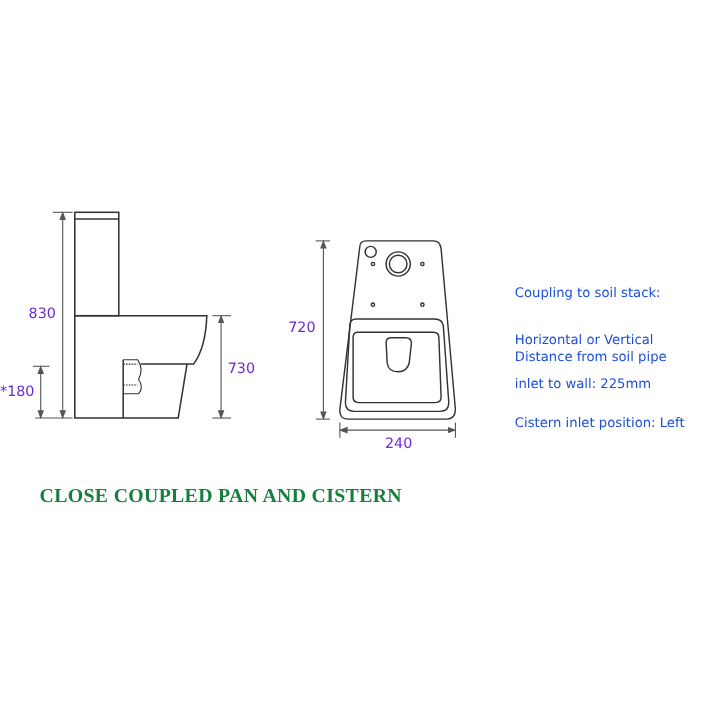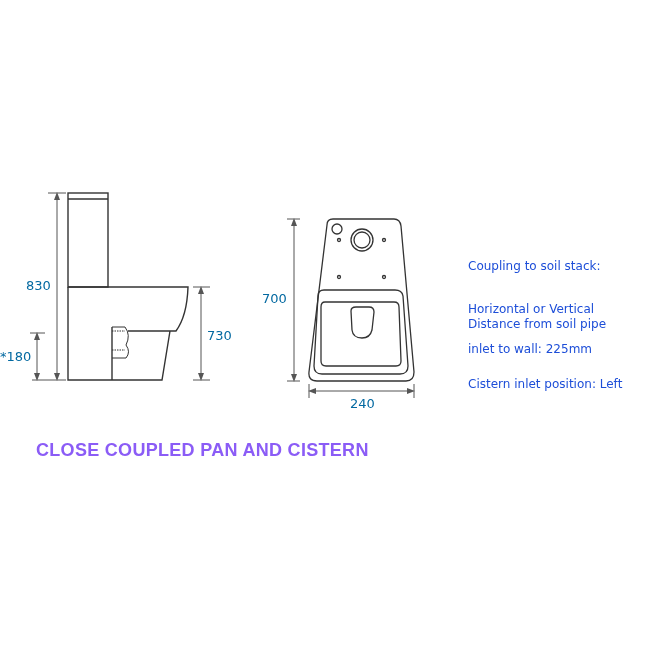--- a/index.html
+++ b/index.html
@@ -1,20 +1,20 @@
 <!DOCTYPE html>
 <html><head>
 <meta charset="utf-8">
 <style>
   html, body { margin:0; padding:0; background:#ffffff; }
   body { width:650px; height:650px; position:relative; overflow:hidden; font-family:"Liberation Sans", sans-serif; }
   svg.drawing { position:absolute; left:0; top:0; }
-  .dim { position:absolute; font-family:"DejaVu Sans", sans-serif; font-size:13px; color:#0369a1; }
+  .dim { position:absolute; font-family:"DejaVu Sans", sans-serif; font-size:13px; color:#6d28d9; }
   .spec { position:absolute; left:468px; font-family:"DejaVu Sans", sans-serif; font-size:12px; color:#1d4ed8; white-space:nowrap; }
-  .title { position:absolute; left:36px; top:440px; font-family:Liberation Sans, sans-serif; font-weight:bold; font-size:18px; color:#8b5cf6; letter-spacing:0.3px; }
+  .title { position:absolute; left:36px; top:440px; font-family:Liberation Serif, serif; font-weight:bold; font-size:18px; color:#15803d; letter-spacing:0.3px; }
 </style>
 </head>
 <body>
 
 <svg class="drawing" width="650" height="650" viewBox="0 0 650 650">
   <defs>
     <marker id="arr" markerWidth="8" markerHeight="8" refX="4" refY="4" orient="auto-start-reverse">
       <path d="M0,1 L8,4 L0,7 z" fill="#555"></path>
     </marker>
   </defs>
@@ -63,21 +63,21 @@
     <line x1="294" y1="222" x2="294" y2="378" marker-start="url(#arr)" marker-end="url(#arr)"></line>
     <line x1="309" y1="384" x2="309" y2="398"></line>
     <line x1="414" y1="384" x2="414" y2="398"></line>
     <line x1="312" y1="391" x2="411" y2="391" marker-start="url(#arr)" marker-end="url(#arr)"></line>
   </g>
 </svg>
 
 <div class="dim" style="left:26px; top:278px;">830</div>
 <div class="dim" style="left:207px; top:328px;">730</div>
 <div class="dim" style="left:0; top:349px;">*180</div>
-<div class="dim" style="left:262px; top:291px;">700</div>
+<div class="dim" style="left:262px; top:291px;">720</div>
 <div class="dim" style="left:350px; top:396px;">240</div>
 
 <div class="spec" style="top:259px;">Coupling to soil stack:</div>
 <div class="spec" style="top:302px;">Horizontal or Vertical</div>
 <div class="spec" style="top:317px;">Distance from soil pipe</div>
 <div class="spec" style="top:342px;">inlet to wall: 225mm</div>
 <div class="spec" style="top:377px;">Cistern inlet position: Left</div>
 
 <div class="title">CLOSE COUPLED PAN AND CISTERN</div>
 

